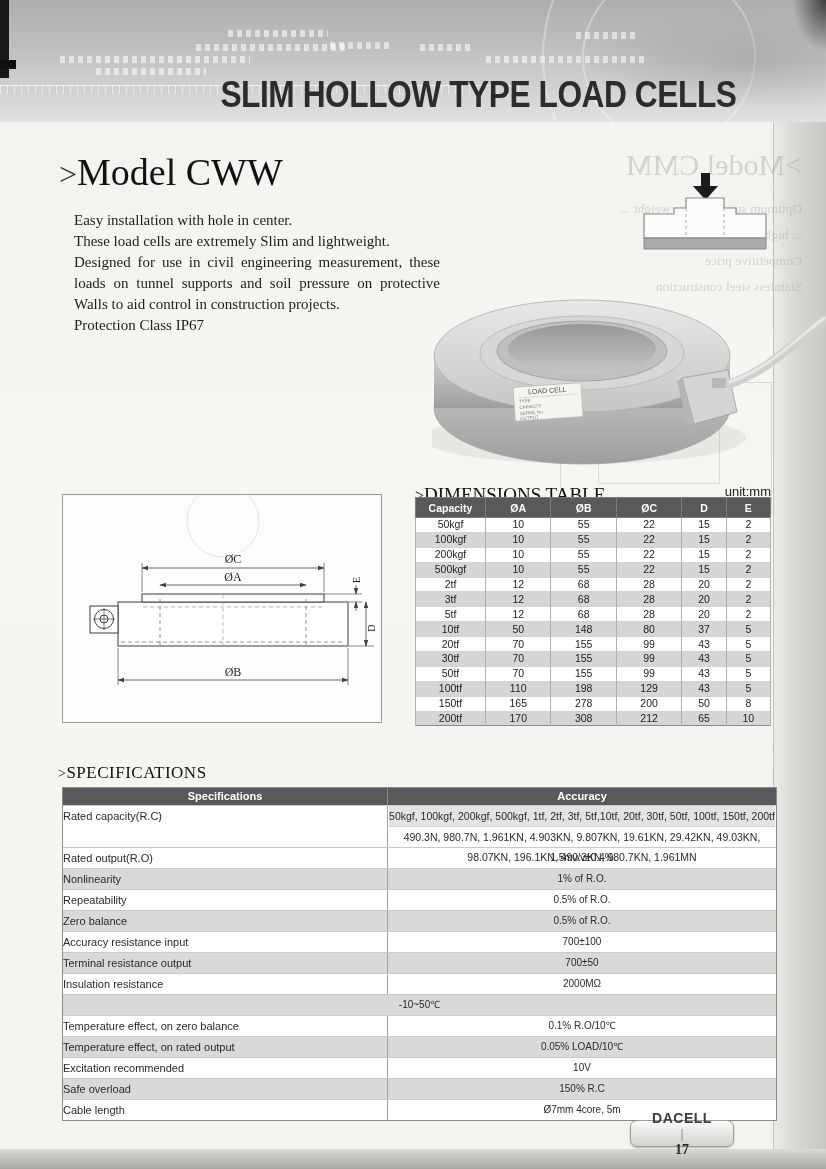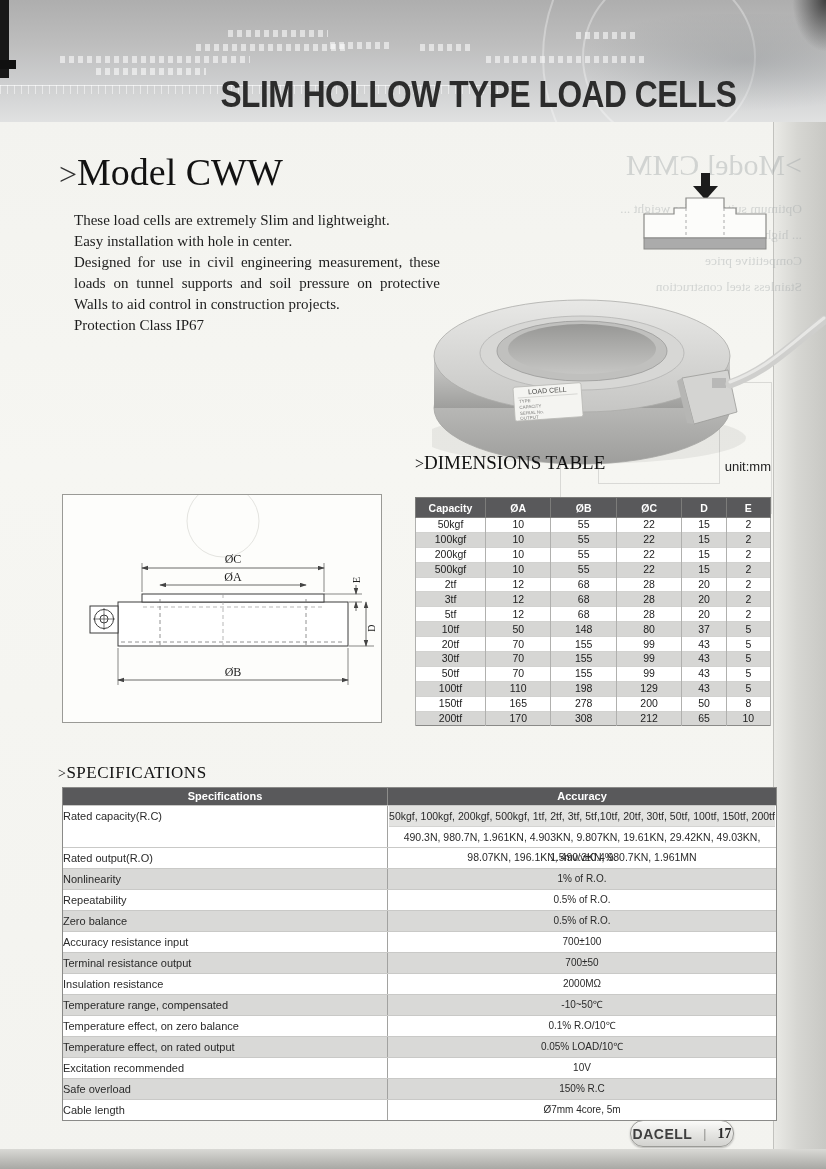--- a/index.html
+++ b/index.html
@@ -45,22 +45,22 @@
           color:#9ba1a3;opacity:.38;font-family:"Liberation Serif",serif;pointer-events:none;}
   .bleed h2{margin:0 0 14px 0;font-size:30px;font-weight:normal;}
   .bleed p{margin:0;font-size:13.5px;line-height:26px;}
   .bleed-rect{position:absolute;border:1px solid rgba(175,175,172,.4);pointer-events:none;}
 
   
   .section-icon{position:absolute;left:630px;top:168px;width:150px;height:105px;}
   .photo{position:absolute;left:432px;top:286px;width:394px;height:200px;}
 
   
-  .dims-headrow{position:absolute;left:415px;top:452px;width:356px;display:flex;
-          justify-content:space-between;align-items:flex-end;}
+  .dims-headrow{position:absolute;left:415px;top:484px;width:356px;display:flex;
+          justify-content:space-between;}
   .dims-title{font-family:"Liberation Serif",serif;font-size:19px;color:#111;}
   .dims-title .marker{font-size:16px;}
   .dims-unit{font-size:13px;color:#222;}
   table.dims{position:absolute;left:415px;top:497px;width:356px;border-collapse:collapse;
           font-size:10.5px;color:#222;background:#fff;border:1px solid #8a8a88;}
   table.dims th{background:#59595b;color:#fff;font-weight:bold;height:17px;border:1px solid #7c7c7a;
           font-size:10.5px;}
   table.dims td{height:13.9px;text-align:center;border-left:1px solid #b0b0ae;border-right:1px solid #b0b0ae;
           border-top:1px solid #d2d2d0;padding:0;line-height:13px;}
   table.dims tbody tr:nth-child(even){background:#d6d6d4;}
@@ -83,23 +83,23 @@
   .spec-body > .spec-row{display:flex;min-height:20px;line-height:20px;border-top:1px solid #c9c9c7;}
   .spec-body > .spec-row:nth-child(odd):not(.spec-row--capacity){background:#d9d9d7;}
   .spec-label{width:325px;padding-left:0;border-right:1px solid #a2a2a0;box-sizing:border-box;
           text-align:left;}
   .spec-value{flex:1;text-align:center;font-size:10px;}
   .spec-row--capacity .cap-lines{flex:1;display:flex;flex-direction:column;align-items:center;}
   .cap-line{height:20px;line-height:20px;text-align:center;font-size:10.5px;}
   .cap-line.first{background:#e3e3e1;border-bottom:1px solid #d4d4d2;}
 
   
-  .footer-pill{position:absolute;left:630px;top:1120px;width:102px;height:25px;border-radius:13px;
+  .footer-pill{position:absolute;left:630px;top:1120px;width:102px;height:25px;border-radius:7px;
           border:1px solid #9b9b97;background:linear-gradient(180deg,#fbfbf9 0%,#e4e4e1 55%,#d2d2cf 100%);
-          box-shadow:0 1px 2px rgba(0,0,0,.25);display:flex;align-items:center;justify-content:center;gap:11px;}
+          box-shadow:0 1px 2px rgba(0,0,0,.25);display:flex;align-items:center;justify-content:center;gap:1px;flex-direction:column;}
   .footer-brand{font-weight:bold;font-size:14px;color:#3e3e3e;letter-spacing:.5px;}
   .footer-div{color:#8d8d8b;font-size:12px;}
   .footer-num{font-family:"Liberation Serif",serif;font-weight:bold;font-size:14px;color:#2a2a2a;}
 </style>
 </head>
 <body>
 
 <div class="page">
 
   <div class="banner">
@@ -130,22 +130,22 @@
     <p>Competitive price</p>
     <p>Stainless steel construction</p>
   </div>
   <div class="bleed-rect" style="left:560px;top:382px;width:210px;height:130px;"></div>
   <div class="bleed-rect" style="left:598px;top:412px;width:120px;height:70px;"></div>
 
   <div class="model-heading">
     <span class="marker">&gt;</span><span>Model CWW</span>
   </div>
   <div class="model-desc">
+    <p>Easy installation with hole in center.</p>
     <p>These load cells are extremely Slim and lightweight.</p>
-    <p>Easy installation with hole in center.</p>
     <p class="justify">Designed for use in civil engineering measurement, these loads on tunnel supports and soil pressure on protective Walls to aid control in construction projects.</p>
     <p>Protection Class IP67</p>
   </div>
 
   <svg class="section-icon" viewBox="0 0 150 105">
     <rect x="71" y="5" width="9" height="13" fill="#1c1c1c"></rect>
     <polygon points="63,18 88,18 75.5,32" fill="#1c1c1c"></polygon>
     <path d="M14,70 L14,46 L44,46 L44,40 L56,40 L56,30 L94,30 L94,40 L106,40 L106,46 L136,46 L136,70 Z" fill="#fcfcfa" stroke="#8a8a88" stroke-width="1.2"></path>
     <line x1="56" y1="40" x2="56" y2="68" stroke="#aaa" stroke-dasharray="3,3"></line>
     <line x1="94" y1="40" x2="94" y2="68" stroke="#aaa" stroke-dasharray="3,3"></line>
@@ -442,21 +442,20 @@
     <div class="spec-label">Terminal resistance output</div>
     <div class="spec-value">700±50</div>
   </div>
 
   <div class="spec-row">
     <div class="spec-label">Insulation resistance</div>
     <div class="spec-value">2000MΩ</div>
   </div>
 
   <div class="spec-row">
-    <div class="spec-label">Temperature range, compensated</div>
     <div class="spec-value">-10~50℃</div>
   </div>
 
   <div class="spec-row">
     <div class="spec-label">Temperature effect, on zero balance</div>
     <div class="spec-value">0.1% R.O/10℃</div>
   </div>
 
   <div class="spec-row">
     <div class="spec-label">Temperature effect, on rated output</div>

